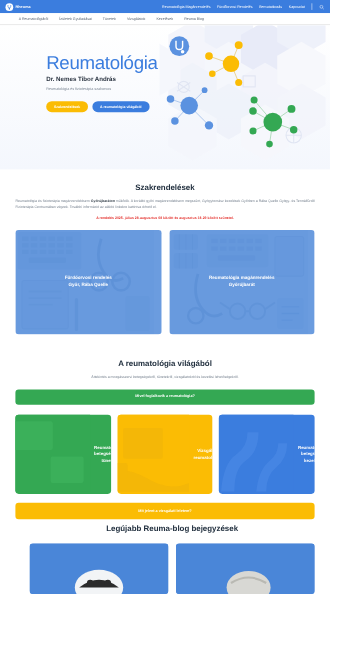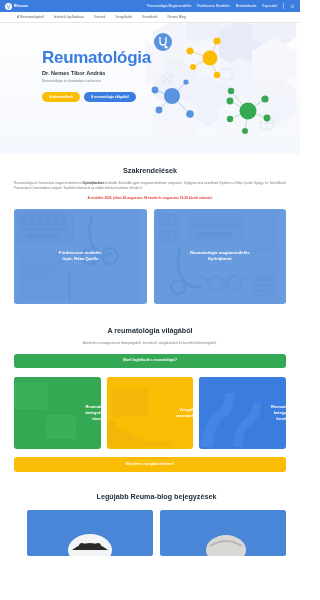--- a/index.html
+++ b/index.html
@@ -57,21 +57,21 @@
     height: 131px;
     background: linear-gradient(180deg,#ffffff 0%, #fbfcfe 35%, #f4f7fd 100%);
     overflow: hidden;
   }
   .hero-art {
     position: absolute; right: -10px; top: 0;
     width: 165px; height: 131px;
   }
   .hero-copy { position: relative; padding: 26px 0 0 42px; }
   .hero-title {
-    font-size: 17px; font-weight: bold; color: #3b7dde;
+    font-size: 17px; font-weight: normal; color: #3b7dde;
     letter-spacing: -.3px; line-height: 1;
   }
   .hero-sub {
     font-size: 5.6px; font-weight: bold; color: #2a3340;
     margin-top: 4px;
   }
   .hero-desc { font-size: 3.4px; color: #7b8694; margin-top: 3px; }
   .hero-btns { display: flex; gap: 4px; margin-top: 9px; }
   .btn {
     font-size: 3.2px; font-weight: bold; color: #fff;
@@ -133,21 +133,21 @@
   .tri-card .tc-label {
     position: relative; z-index: 2;
     color: #fff; font-size: 4px; font-weight: bold;
     text-align: center; line-height: 1.55; padding: 0 4px;
   }
   .bg-green  { background: #34a853; }
   .bg-yellow { background: #fbbc04; }
   .bg-blue   { background: #3b7dde; }
 
   
-  .blog { margin-top: 20px; padding-left: 27px; }
+  .blog { margin-top: 4px; padding-left: 27px; }
   .blog-row { display: flex; gap: 7px; margin-top: 9px; }
   .blog-card {
     flex: 1; height: 46px; border-radius: 3px;
     background: #4a86d8; overflow: hidden; position: relative;
     cursor: pointer;
   }
 </style>
 </head>
 <body>
 

